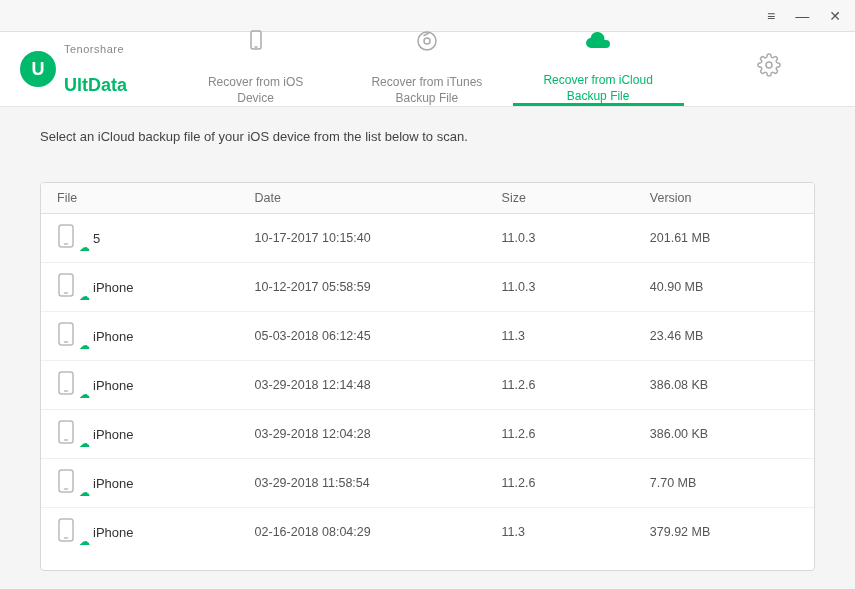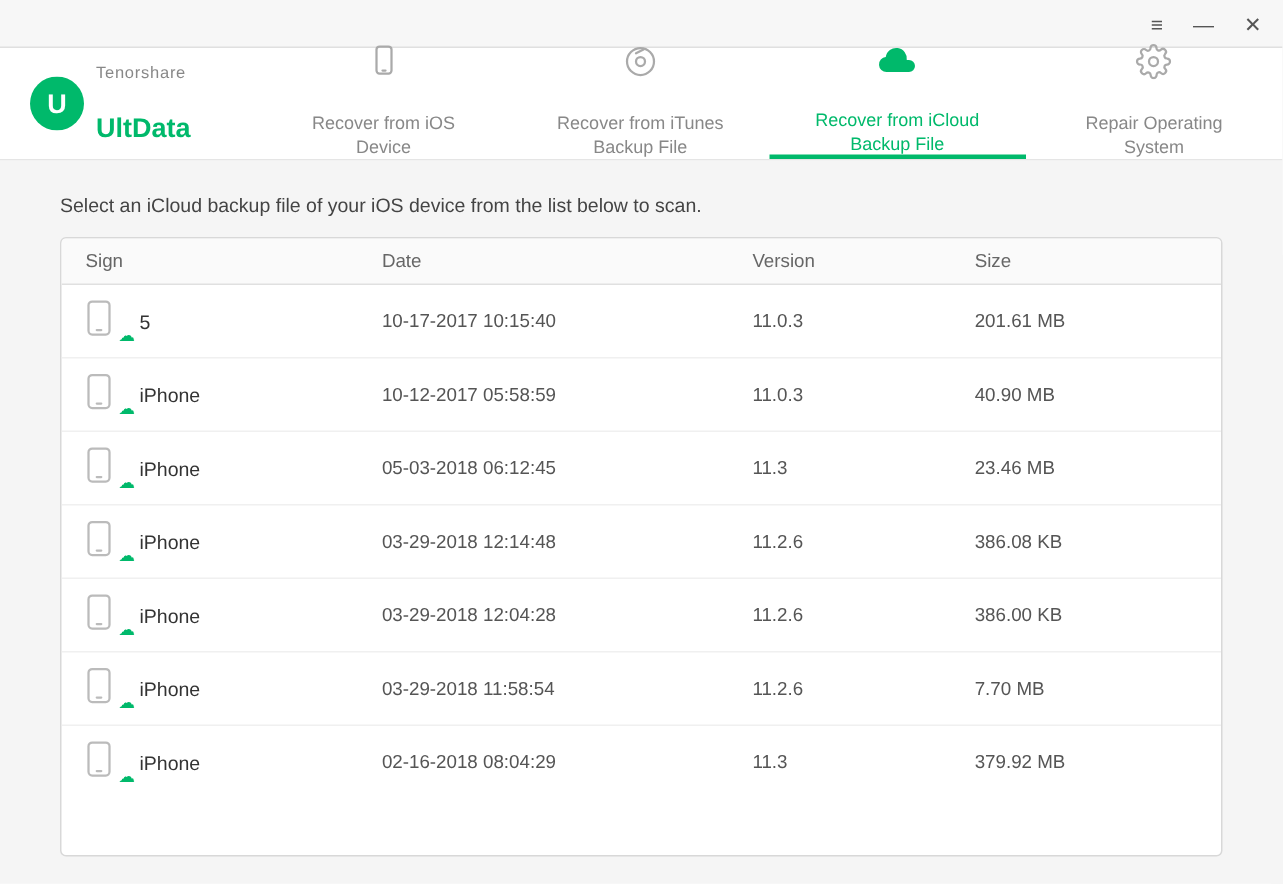--- a/index.html
+++ b/index.html
@@ -100,20 +100,21 @@
     }
 
     
     .main-content {
       flex: 1;
       background: #f5f5f5;
       display: flex;
       flex-direction: column;
       padding: 22px 40px 18px 40px;
       overflow: hidden;
+      gap: 24px;
     }
     .instruction-text {
       font-size: 13px;
       color: #444;
       margin-bottom: 14px;
     }
 
     
     .table-container {
       background: #fff;
@@ -256,34 +257,33 @@
       <span class="tab-label">Recover from iCloud<br>Backup File</span>
     </div>
 
     <div class="nav-tab">
       <span class="tab-icon">
         <svg width="24" height="24" viewBox="0 0 24 24" fill="none" xmlns="http://www.w3.org/2000/svg">
           <circle cx="12" cy="12" r="3" stroke="#aaa" stroke-width="1.5" fill="none"></circle>
           <path d="M19.4 15a1.65 1.65 0 0 0 .33 1.82l.06.06a2 2 0 0 1-2.83 2.83l-.06-.06a1.65 1.65 0 0 0-1.82-.33 1.65 1.65 0 0 0-1 1.51V21a2 2 0 0 1-4 0v-.09A1.65 1.65 0 0 0 9 19.4a1.65 1.65 0 0 0-1.82.33l-.06.06a2 2 0 0 1-2.83-2.83l.06-.06A1.65 1.65 0 0 0 4.68 15a1.65 1.65 0 0 0-1.51-1H3a2 2 0 0 1 0-4h.09A1.65 1.65 0 0 0 4.6 9a1.65 1.65 0 0 0-.33-1.82l-.06-.06a2 2 0 0 1 2.83-2.83l.06.06A1.65 1.65 0 0 0 9 4.68a1.65 1.65 0 0 0 1-1.51V3a2 2 0 0 1 4 0v.09a1.65 1.65 0 0 0 1 1.51 1.65 1.65 0 0 0 1.82-.33l.06-.06a2 2 0 0 1 2.83 2.83l-.06.06A1.65 1.65 0 0 0 19.4 9a1.65 1.65 0 0 0 1.51 1H21a2 2 0 0 1 0 4h-.09a1.65 1.65 0 0 0-1.51 1Z" stroke="#aaa" stroke-width="1.5" fill="none"></path>
         </svg>
       </span>
-      <span class="tab-label">Repair Operating<br>System</span>
     </div>
   </nav>
 </div>
 
 <div class="main-content">
   <p class="instruction-text">Select an iCloud backup file of your iOS device from the list below to scan.</p>
 
   <div class="table-container">
     <div class="table-header">
-      <span class="table-header-cell">Sign</span>
+      <span class="table-header-cell">File</span>
       <span class="table-header-cell">Date</span>
+      <span class="table-header-cell">Size</span>
       <span class="table-header-cell">Version</span>
-      <span class="table-header-cell">Size</span>
     </div>
     <div class="table-body" id="table-body">
     <div class="table-row">
       <div class="cell-name">
         <div class="device-icon-wrap">
           <svg width="18" height="26" viewBox="0 0 18 26" fill="none" xmlns="http://www.w3.org/2000/svg">
             <rect x="2" y="1" width="14" height="22" rx="2.5" stroke="#bbb" stroke-width="1.5" fill="none"></rect>
             <line x1="7.5" y1="20" x2="10.5" y2="20" stroke="#bbb" stroke-width="1.5" stroke-linecap="round"></line>
           </svg>
           <span style="position:absolute;bottom:-2px;right:-5px;font-size:11px;color:#00b96b;">☁</span>

